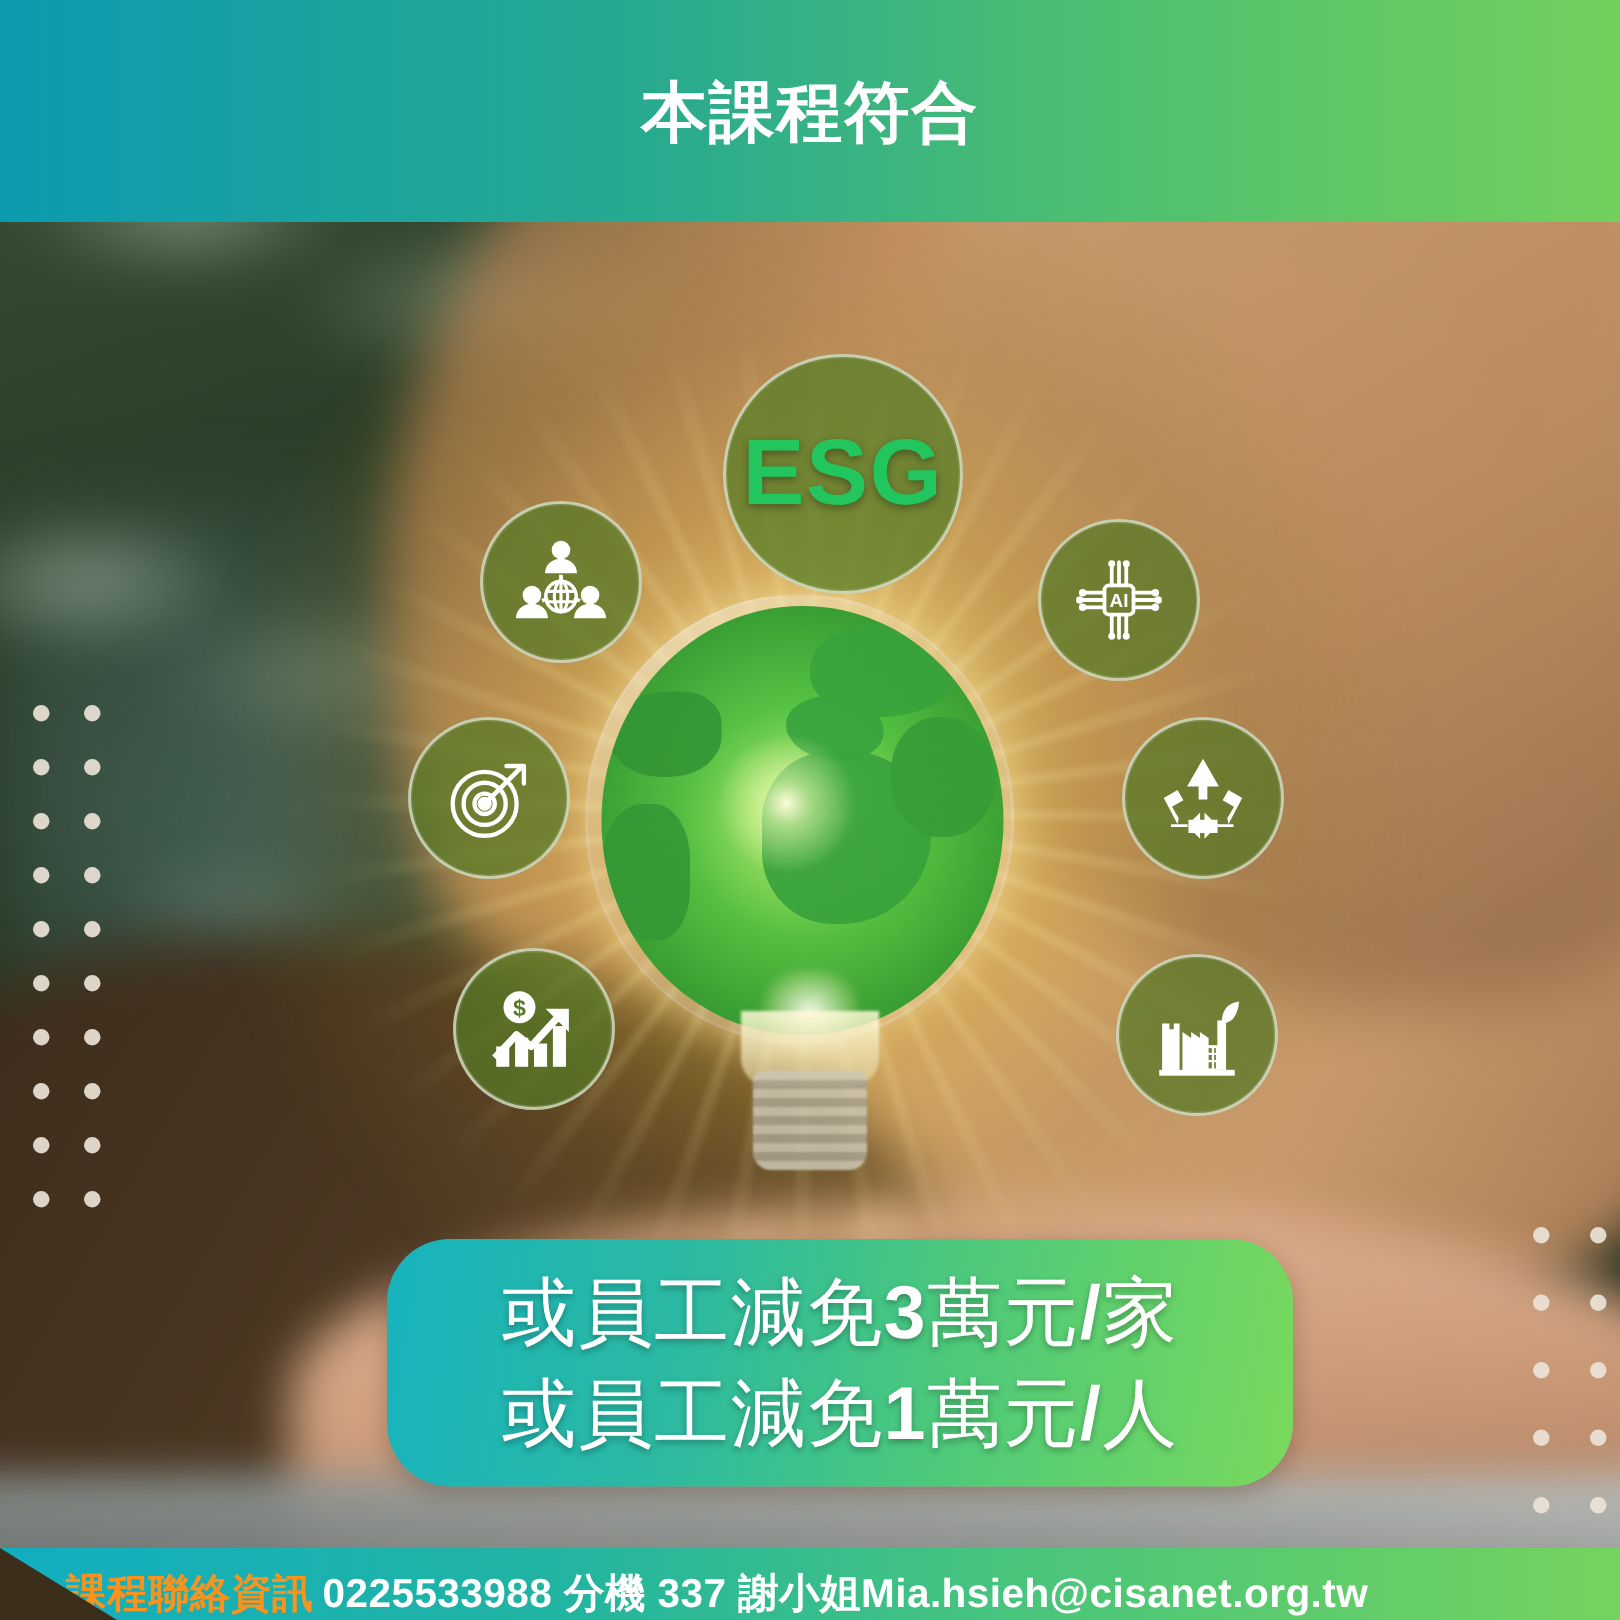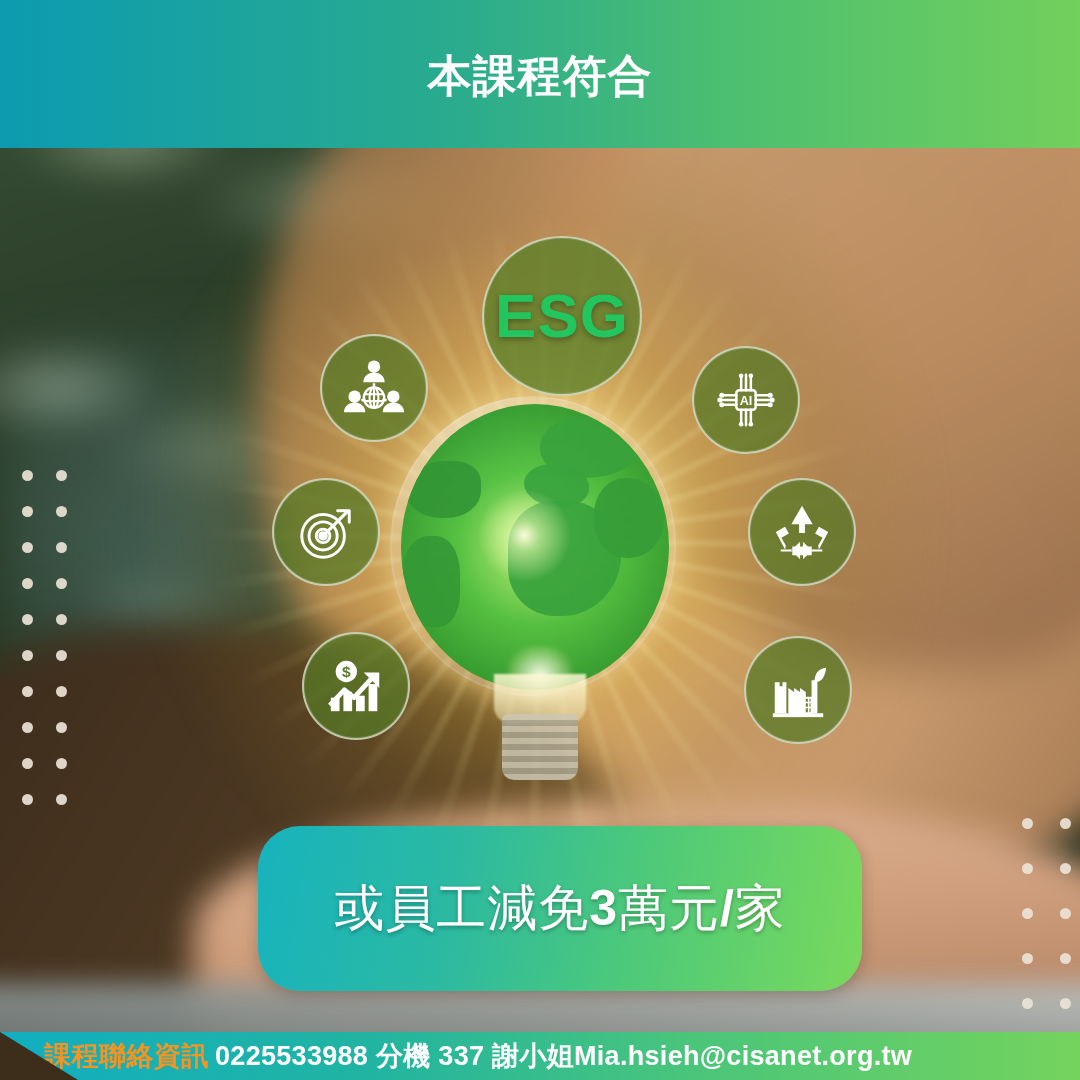--- a/index.html
+++ b/index.html
@@ -199,21 +199,21 @@
     color:#fff;font-size:50px;font-weight:400;line-height:1.34;letter-spacing:1px;
     white-space:nowrap;text-shadow:0 2px 4px rgba(0,0,0,.30);
     font-family:"Liberation Sans","DejaVu Sans",sans-serif;
   }
   .pill-line b{font-weight:700;}
 
   
   .contactbar{
     position:absolute;left:0;bottom:0;width:1080px;height:48px;
     background:linear-gradient(90deg,#11aec0 0%,#21b4a2 34%,#4ac57a 64%,#74d35d 100%);
-    display:flex;align-items:center;
+    display:flex;align-items:flex-end;
   }
   .contact-notch{
     position:absolute;left:0;bottom:0;width:78px;height:48px;
     background:#3d2e1c;
     clip-path:polygon(0 0,0 100%,78px 100%);
   }
   .contact-label{
     color:#f7931e;font-size:27px;font-weight:700;letter-spacing:.5px;
     margin-left:44px;white-space:nowrap;
     font-family:"Liberation Sans","DejaVu Sans",sans-serif;
@@ -394,20 +394,23 @@
   </div>
 
   <div class="header">
     <div class="header-l1">本課程符合</div>
   </div>
 
   <div class="pill">
     <div class="pill-line">
       <span>或員工減免</span><b>3</b><span>萬元</span><b>/</b><span>家</span>
     </div>
+    <div class="pill-line">
+      <span>或員工減免</span><b>1</b><span>萬元</span><b>/</b><span>人</span>
+    </div>
   </div>
 
   <div class="contactbar">
     <div class="contact-notch"></div>
     <span class="contact-label">課程聯絡資訊</span>
     <span class="contact-info">0225533988 分機 337   謝小姐Mia.hsieh@cisanet.org.tw</span>
   </div>
 
 </div>
 

